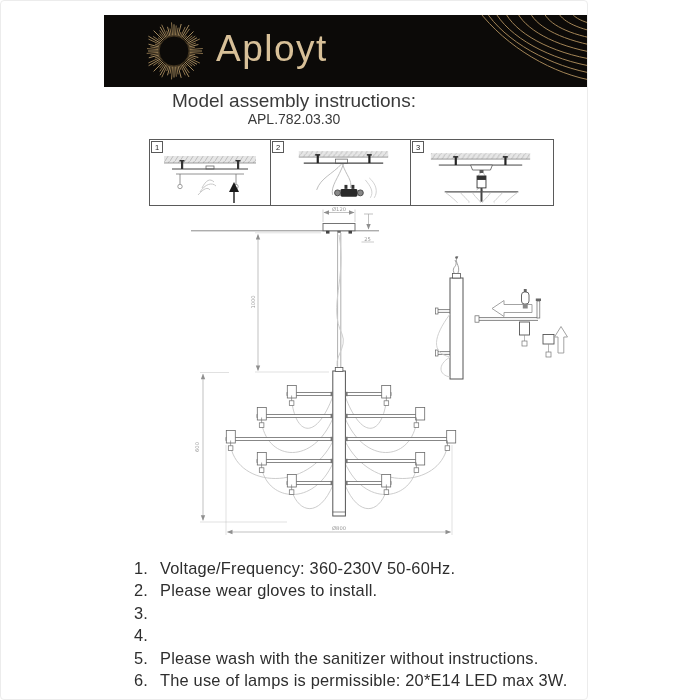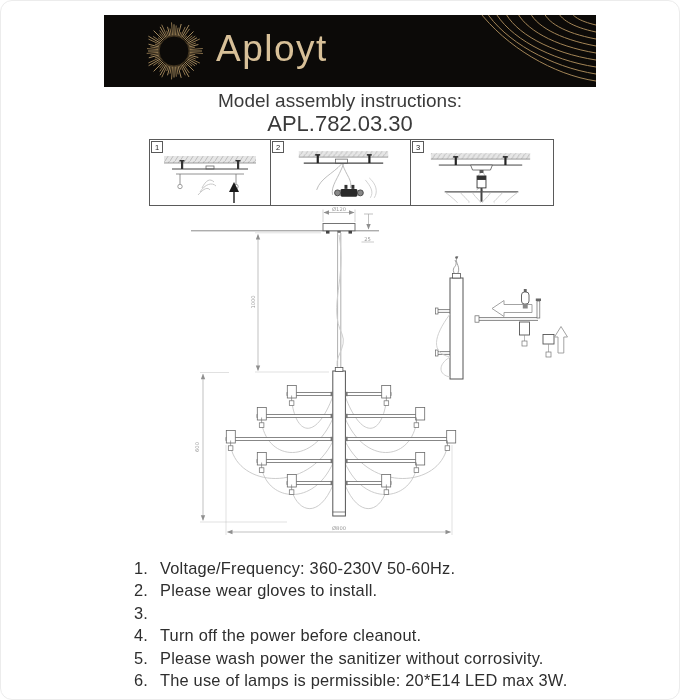--- a/index.html
+++ b/index.html
@@ -1,32 +1,32 @@
 <!DOCTYPE html>
 <html><head>
 <meta charset="utf-8">
 <style>
   html,body { margin:0; padding:0; background:#fff; }
   body { width:700px; height:700px; font-family:"Liberation Sans", sans-serif; }
-  .page { position:relative; width:680px; height:700px; background:#fff; overflow:hidden;
-          box-sizing:border-box; border:1px solid #ececec; border-radius:12px; }
+  .page { position:relative; width:588px; height:700px; background:#fff; overflow:hidden;
+          box-sizing:border-box; border:1px solid #ececec; border-radius:4px; }
 
   
   .banner { position:absolute; left:103px; top:14px; width:492px; height:72px;
             background:#0c0a08; overflow:hidden; }
   .sunburst { position:absolute; left:26px; top:0px; }
   .brand { position:absolute; left:112px; top:50%; transform:translateY(-55%);
            color:#d8c098; font-size:37px; font-weight:400; letter-spacing:1.5px; }
   .rays { position:absolute; right:0; top:0; }
 
   
   .title { position:absolute; top:89px; left:0; width:100%; text-align:center;
            font-size:19px; color:#3a3a3a; }
   .model { position:absolute; top:110px; left:0; width:100%; text-align:center;
-           font-size:22px; color:#3a3a3a; }
+           font-size:14px; color:#3a3a3a; }
 
   
   .panels { position:absolute; left:148px; top:138px; display:flex; }
   .panel { position:relative; height:67px; border:1px solid #5a5a5a; background:#fff;
            box-sizing:border-box; }
   .panel + .panel { margin-left:-1px; }
   .p1 { width:122px; } .p2 { width:141px; } .p3 { width:144px; }
   .badge { position:absolute; left:1px; top:1px; width:10px; height:10px;
            border:1px solid #5a5a5a; font-size:7.5px; color:#222;
            display:flex; align-items:center; justify-content:center; }
@@ -389,25 +389,24 @@
       </div>
     <div class="li">
         <span class="num">2.</span>
         <span>Please wear gloves to install.</span>
       </div>
     <div class="li">
         <span class="num">3.</span>
       </div>
     <div class="li">
         <span class="num">4.</span>
-        <span>Turn off the power before cleanout.</span>
       </div>
     <div class="li">
         <span class="num">5.</span>
-        <span>Please wash power the sanitizer without corrosivity.</span>
+        <span>Please wash with the sanitizer without instructions.</span>
       </div>
     <div class="li">
         <span class="num">6.</span>
         <span>The use of lamps is permissible: 20*E14 LED max 3W.</span>
       </div>
   </div>
 
 </div>
 
 </body></html>

